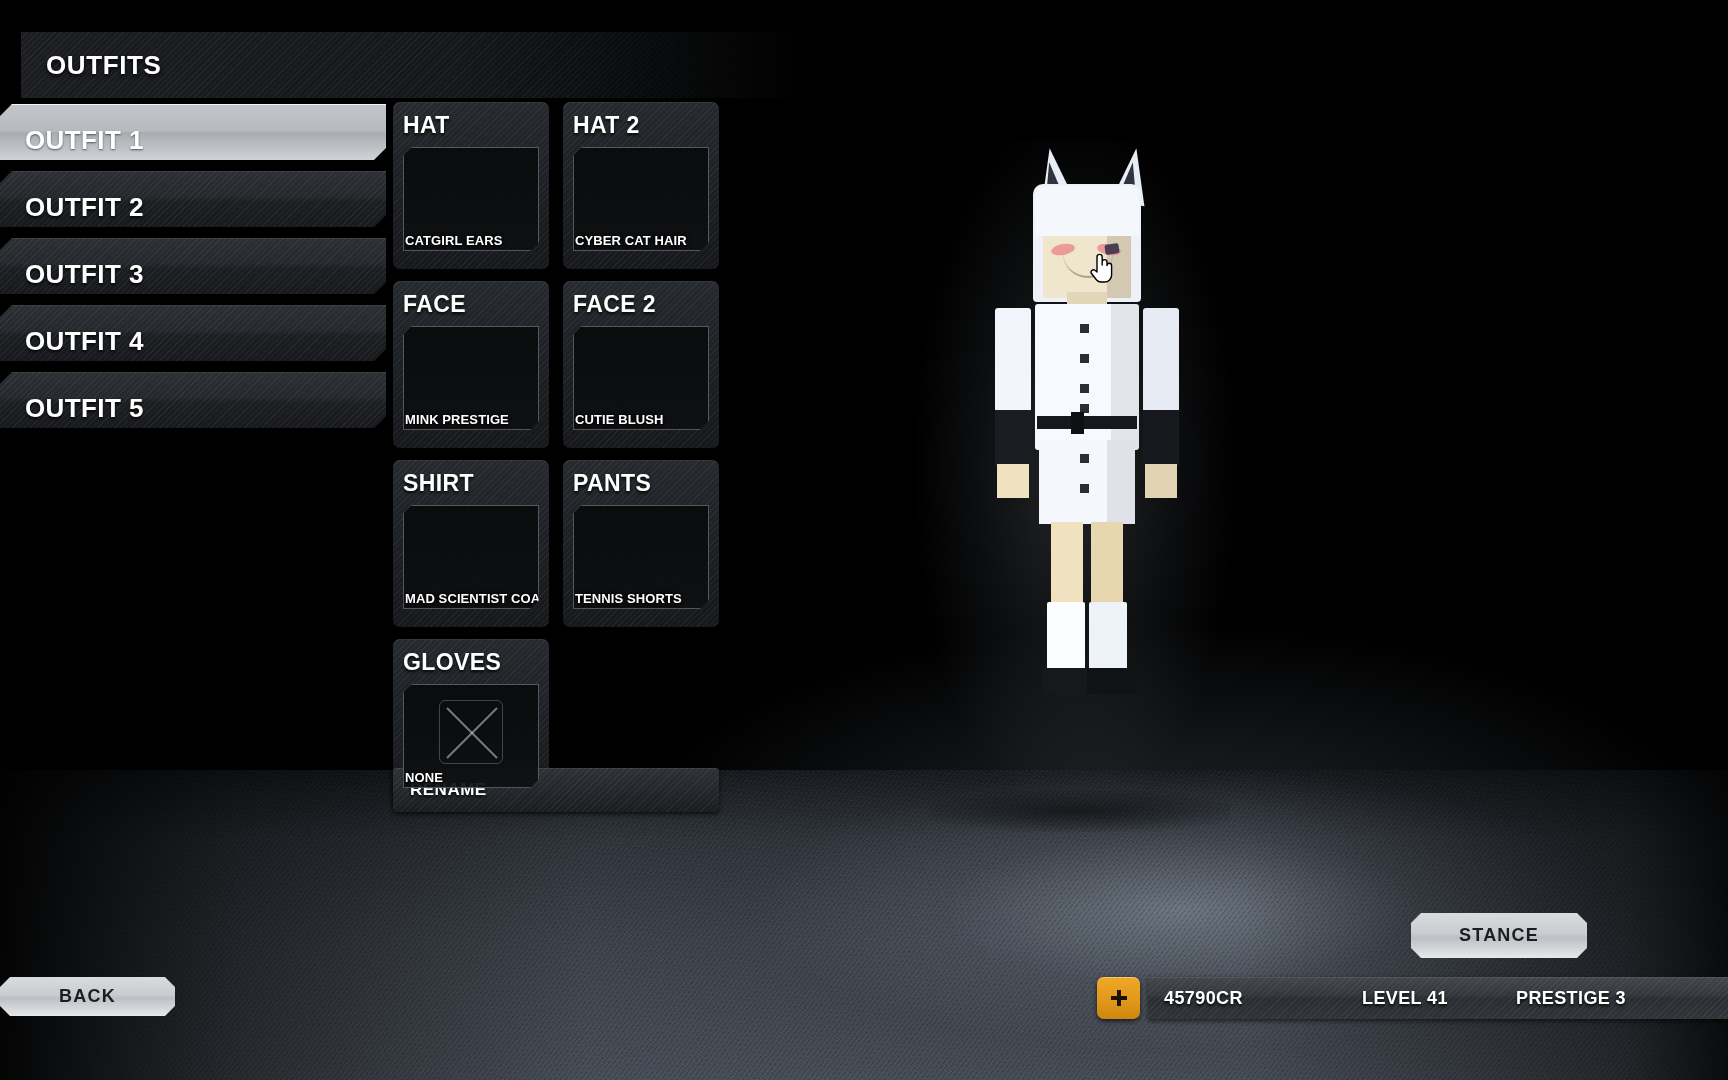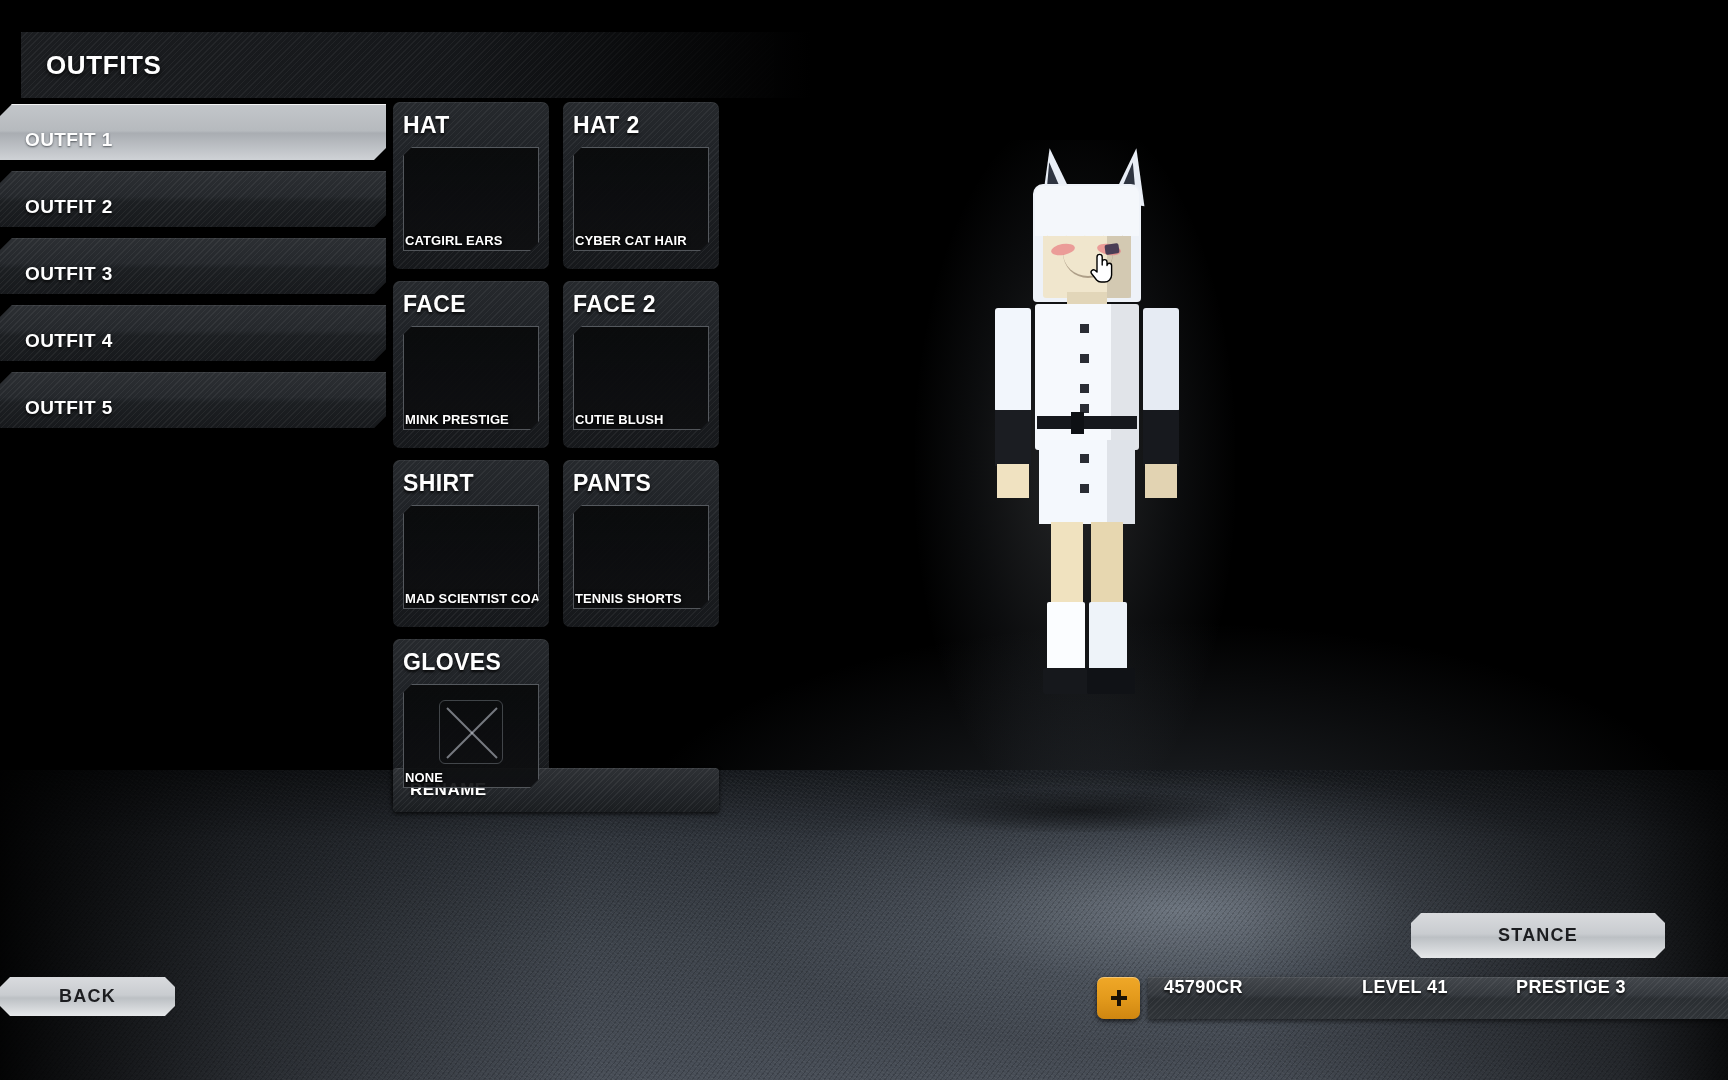--- a/index.html
+++ b/index.html
@@ -112,21 +112,21 @@
     background:linear-gradient(to bottom, #2c2f33 0%, #25282c 45%, #1c1f22 55%, #17191c 100%);
     box-shadow:inset 0 1px 0 rgba(255,255,255,.07), 0 2px 4px rgba(0,0,0,.6);
     overflow:hidden;
   }
   .outfit-row::after{
     content:""; position:absolute; inset:0;
     background-image:repeating-linear-gradient(135deg, rgba(255,255,255,.05) 0 1px, rgba(255,255,255,0) 1px 4px);
   }
   .outfit-row span{
     position:relative; z-index:2; margin-left:25px;
-    font-size:19px; font-weight:700; letter-spacing:.4px; color:#fff;
+    font-size:26px; font-weight:700; letter-spacing:.4px; color:#fff;
     text-shadow:0 2px 3px rgba(0,0,0,.85);
     margin-top:16px;
   }
   .outfit-row.selected{
     background:linear-gradient(to bottom, #c3c6ca 0%, #b6babe 48%, #a9adb2 52%, #cfd2d6 100%);
     box-shadow:inset 0 1px 0 rgba(255,255,255,.8), 0 2px 6px rgba(0,0,0,.7);
   }
   .outfit-row.selected::after{ background-image:none; }
   .outfit-row.selected span{ color:#fff; text-shadow:0 1px 2px rgba(70,74,80,.9); }
 
@@ -190,37 +190,37 @@
 
   
   .lt-btn{
     position:absolute; display:flex; align-items:center; justify-content:center;
     background:linear-gradient(to bottom, #d9dbde 0%, #c9ccd0 46%, #bcc0c4 54%, #e6e8ea 100%);
     clip-path:polygon(10px 0,calc(100% - 10px) 0,100% 10px,100% calc(100% - 10px),calc(100% - 10px) 100%,10px 100%,0 calc(100% - 10px),0 10px);
     box-shadow:0 2px 6px rgba(0,0,0,.7);
     color:#1c1d20; font-size:18px; font-weight:700; letter-spacing:1.2px;
   }
   .back-btn{ left:0; top:977px; width:175px; height:39px; }
-  .stance-btn{ left:1411px; top:913px; width:254px; height:45px; }
+  .stance-btn{ left:1411px; top:913px; width:176px; height:45px; }
 
   
   .hud{ position:absolute; left:1097px; top:977px; height:42px; width:631px; }
   .plus-btn{
     position:absolute; left:0; top:0; width:43px; height:42px;
     background:linear-gradient(to bottom, #f0a828 0%, #e39a1c 50%, #cf8610 100%);
     border-radius:7px;
     box-shadow:0 2px 5px rgba(0,0,0,.7), inset 0 1px 0 rgba(255,255,255,.35);
     display:flex; align-items:center; justify-content:center;
   }
   .plus-btn svg{ display:block; }
   .hud-bar{
     position:absolute; left:51px; top:0; right:0; height:42px;
     background:linear-gradient(to bottom, #43474c 0%, #34383d 42%, #2a2e32 52%, #303438 100%);
     box-shadow:inset 0 1px 0 rgba(255,255,255,.08), 0 2px 5px rgba(0,0,0,.6);
-    display:flex; overflow:hidden;
+    display:flex; align-items:center; overflow:hidden;
   }
   .hud-bar::after{
     content:""; position:absolute; inset:0;
     background-image:repeating-linear-gradient(135deg, rgba(255,255,255,.055) 0 1px, rgba(255,255,255,0) 1px 4px);
   }
   .hud-item{
     position:relative; z-index:2;
     font-size:18px; font-weight:700; letter-spacing:.4px; color:#fff;
     text-shadow:0 2px 3px rgba(0,0,0,.9); white-space:nowrap;
   }

